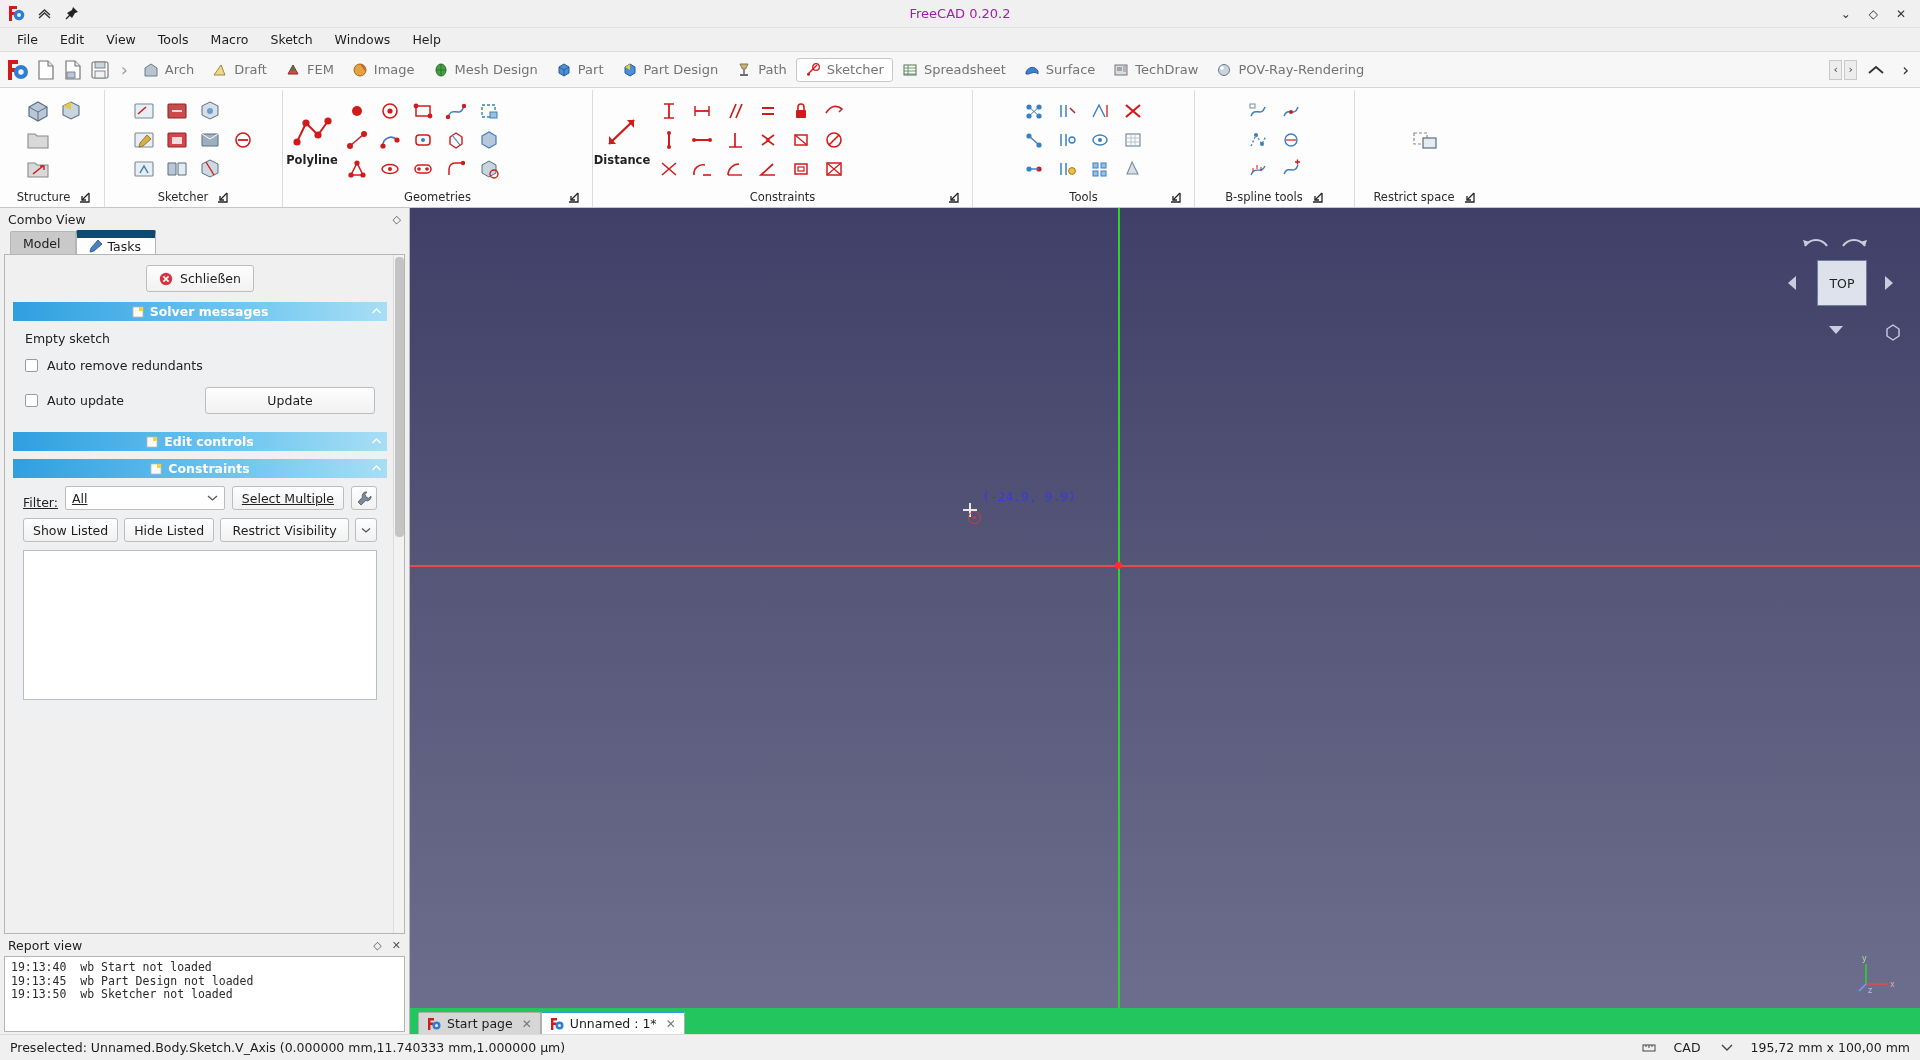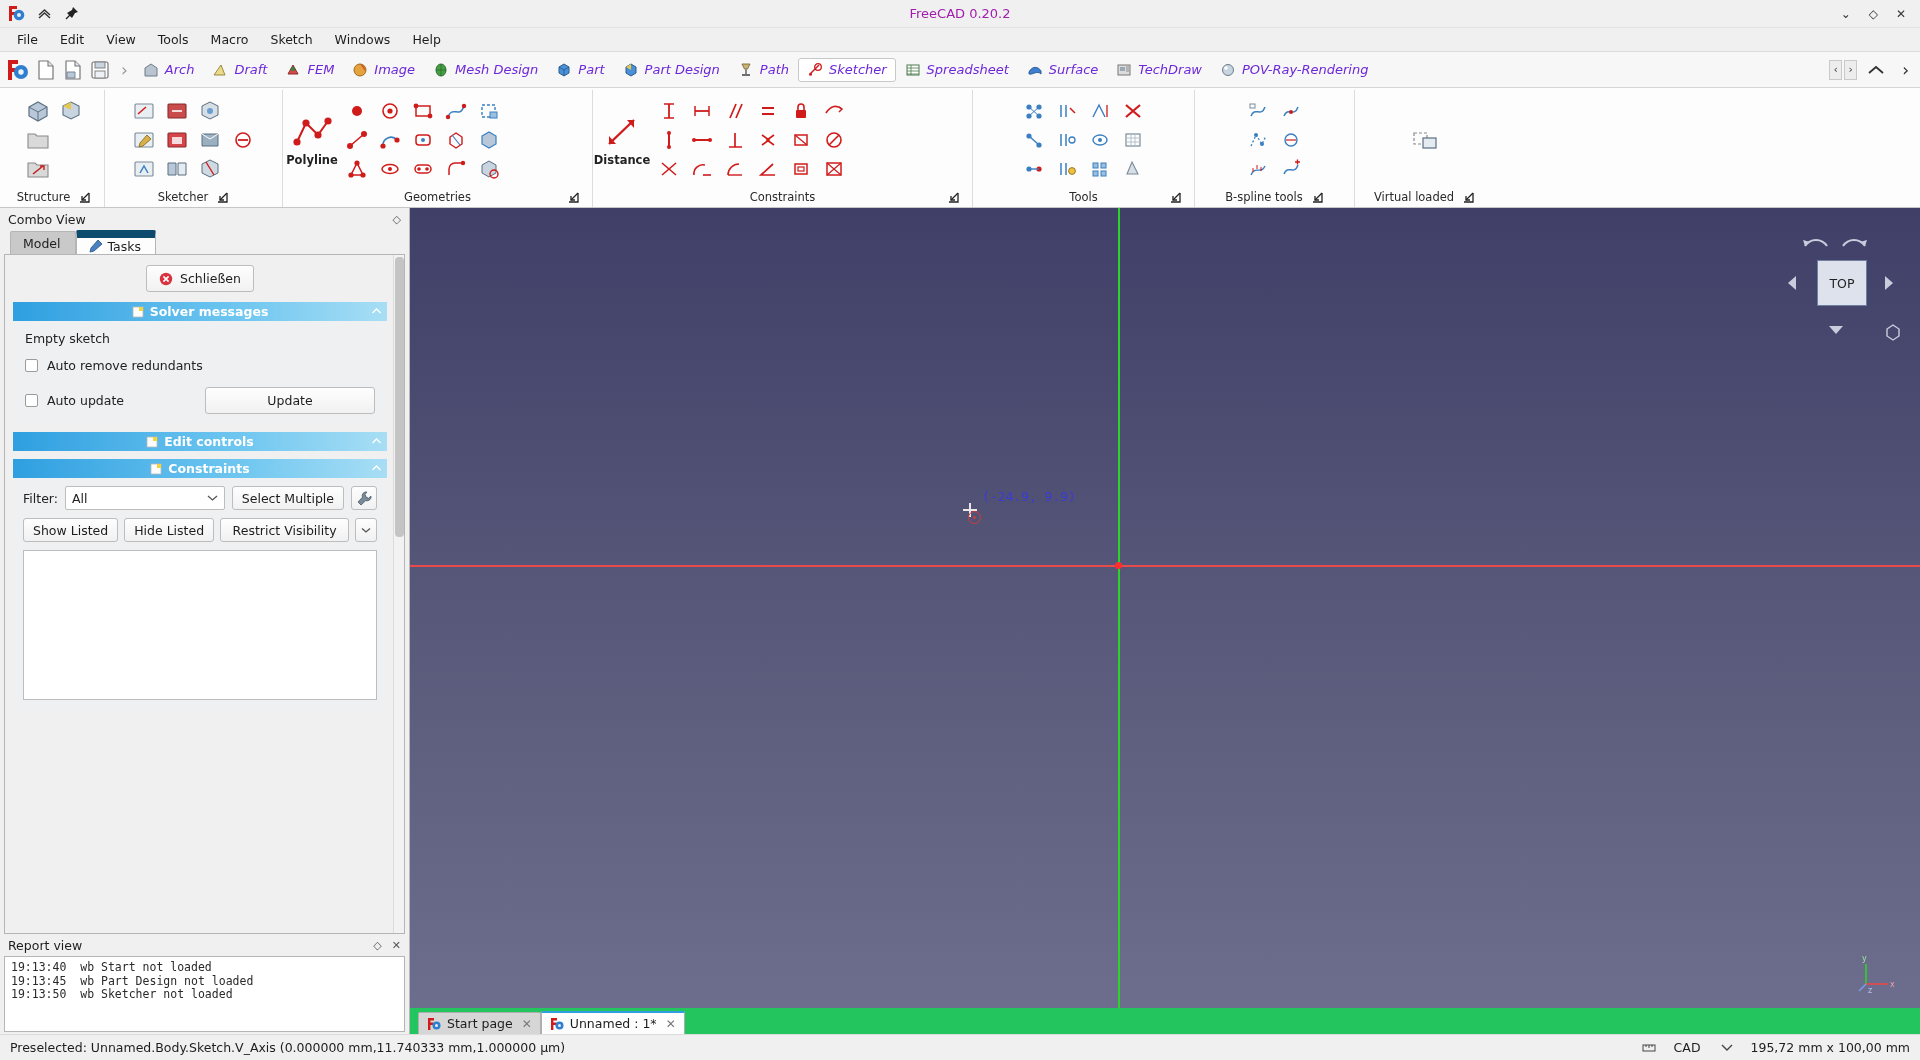--- a/index.html
+++ b/index.html
@@ -37,21 +37,21 @@
   
   .wbbar {
     height:36px; background:#f7f7f7; display:flex; align-items:center;
     flex:0 0 36px; border-bottom:1px solid #d6d6d6; padding-left:6px;
     position:relative; overflow:hidden;
   }
   .wb-file-icons { display:flex; align-items:center; gap:5px; padding-right:4px; }
   .wb-sep { color:#9a9a9a; font-size:17px; padding:0 6px; }
   .wbtab {
     display:flex; align-items:center; gap:6px; padding:4px 9px; border-radius:3px;
-    font-size:13px; color:#6d28d9; white-space:nowrap;font-style:italic;
+    font-size:13px; color:#737373; white-space:nowrap;
   }
   .wbtab.active { background:#ffffff; border:1px solid #c8c8c8; padding:3px 8px; }
   .wb-right { margin-left:auto; display:flex; align-items:center; gap:2px; padding-right:4px; }
   .arrowbtn { width:13px; height:20px; display:flex; align-items:center; justify-content:center;
     font-size:11px; color:#444; background:#ededed; border:1px solid #c9c9c9; }
   .chev { font-size:17px; color:#333; padding:0 7px; }
 
   
   .ribbon {
     height:120px; background:#fdfdfd; display:flex; align-items:stretch;
@@ -115,21 +115,21 @@
     position:relative; margin-bottom:0;
   }
   .panelhdr .exp { position:absolute; right:5px; color:#fff; font-size:11px; }
   .panelbody { background:#eff0f1; padding:10px 12px 10px 12px; }
   .note { font-size:12.5px; margin-bottom:12px; }
   .ckrow { display:flex; align-items:center; gap:9px; margin-bottom:14px; font-size:12.5px; }
   .ckrow:last-child { margin-bottom:0; }
   .cbox { width:13px; height:13px; border:1px solid #9b9b9b; background:#fff; border-radius:2px; flex:0 0 13px; }
   .updbtn { margin-left:auto; width:170px; padding:5px 0; }
 
-  .cfilterrow { display:flex; align-items:center; gap:7px; padding:8px 10px 0 10px; }
+  .cfilterrow { display:flex; align-items:flex-end; gap:7px; padding:8px 10px 0 10px;text-decoration:underline; }
   .cfilterrow .lbl { font-size:12.5px; }
   .sel {
     flex:1; height:24px; background:#fff; border:1px solid #bdbdbd; border-radius:2px;
     display:flex; align-items:center; padding:0 6px; font-size:12.5px; position:relative;
   }
   .sel .cd { margin-left:auto; font-size:9px; color:#555; }
   .smallbtn { height:24px; padding:0 9px; font-size:12.5px; }
   .iconbtn { width:26px; height:24px; display:flex; align-items:center; justify-content:center; }
   .crow2 { display:flex; gap:6px; padding:8px 10px 0 10px; }
   .crow2 .grow { flex:1; }
@@ -967,21 +967,21 @@
     <div class="rgroup" style="width:140px;">
       <div class="rgrid" style="justify-content:center;">
         <div class="rcell">
           <svg class="ic" width="30" height="26" viewBox="0 0 30 26">
             <rect x="4" y="6" width="13" height="11" fill="none" stroke="#8a8a8a" stroke-width="1.2" stroke-dasharray="3 2"></rect>
             <rect x="13" y="11" width="13" height="10" fill="#e4ebf1" stroke="#5b6e80" stroke-width="1.2"></rect>
           </svg>
         </div>
       </div>
       <div class="rlabel">
-        <span>Virtual loaded</span>
+        <span>Restrict space</span>
         <span class="dialog-arrow">
           <svg class="ic" width="13" height="13" viewBox="0 0 13 13">
             <path d="M11 2 L11 11 L2 11" stroke="#222" stroke-width="1.3" fill="none"></path>
             <path d="M11 2 L4 9" stroke="#222" stroke-width="1.3"></path>
             <path d="M4 5 L4 9 L8 9" stroke="#222" stroke-width="1.3" fill="none"></path>
           </svg>
         </span>
       </div>
     </div>
   </div>

